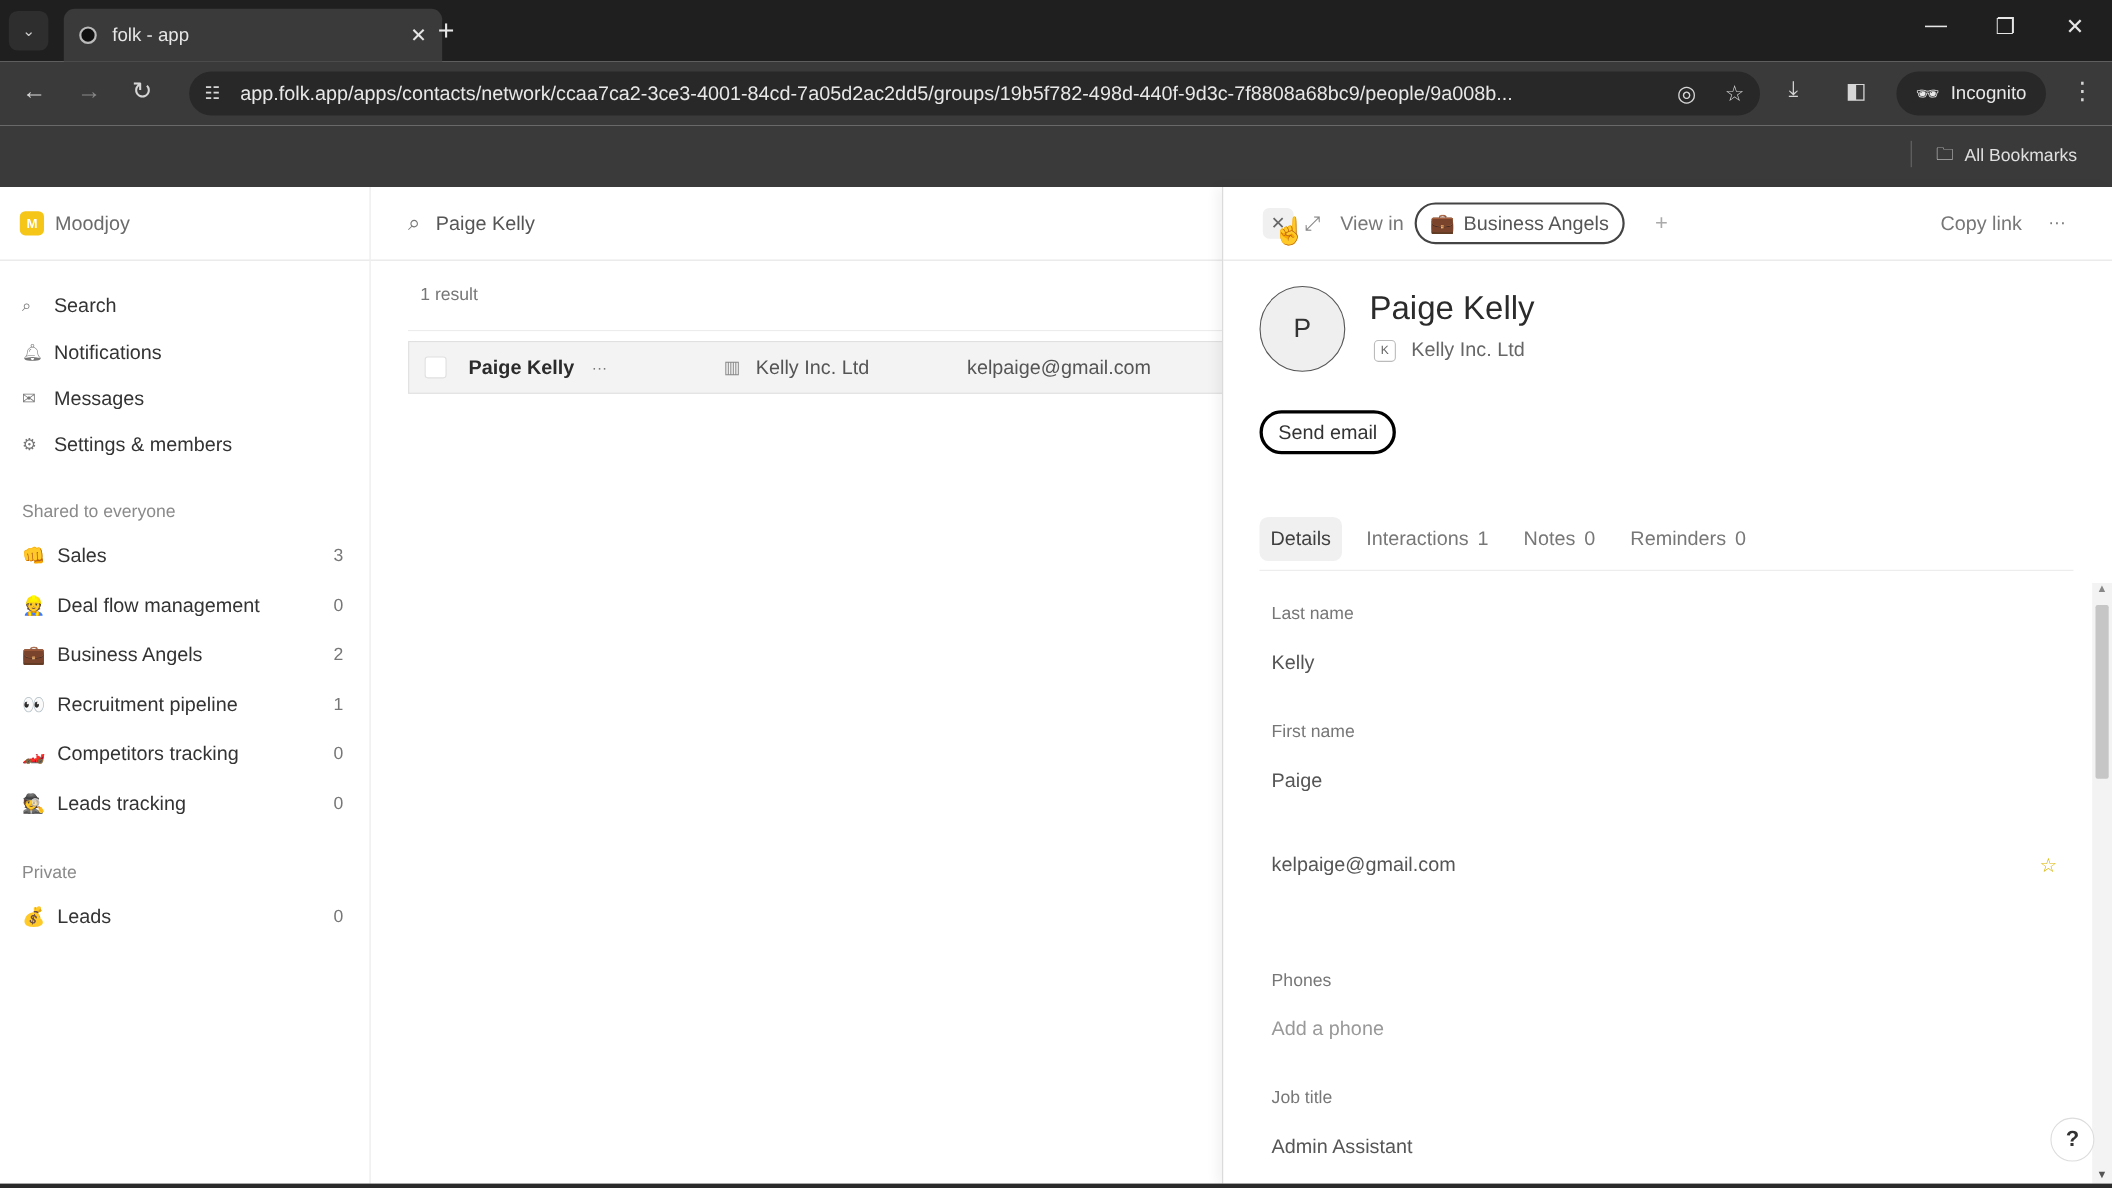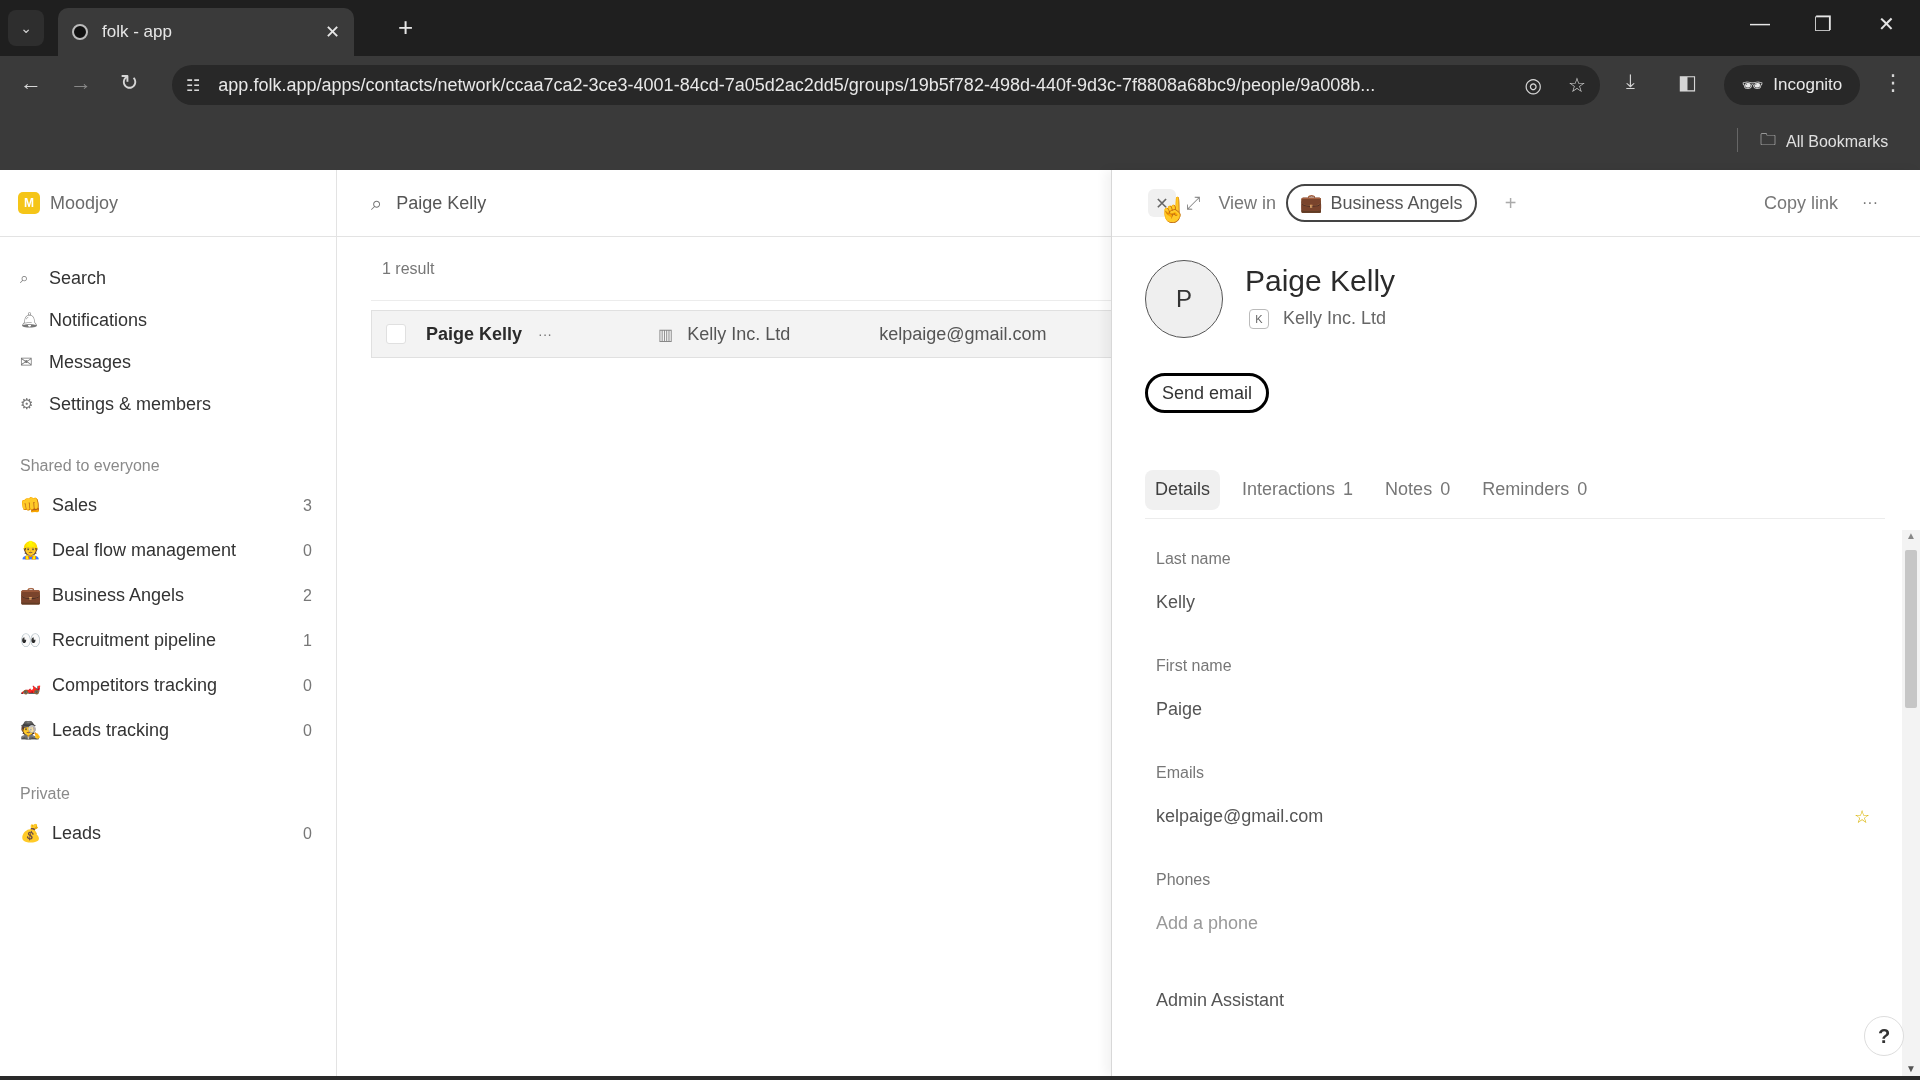--- a/index.html
+++ b/index.html
@@ -1,21 +1,21 @@
 <!DOCTYPE html>
 <html><head>
 <meta charset="utf-8">
 <style>
   * { box-sizing: border-box; margin: 0; padding: 0; }
   html, body { width: 1920px; height: 1080px; overflow: hidden; background: #ffffff; font-family: "Liberation Sans", sans-serif; color: #2b2b2b; }
 
   
   .chrome-top { position: absolute; left: 0; top: 0; width: 1920px; height: 56px; background: #1f1f1f; }
   .tab-list-btn { position: absolute; left: 8px; top: 10px; width: 36px; height: 36px; border-radius: 8px; background: #2e2e2e; color: #d0d0d0; display: flex; align-items: center; justify-content: center; font-size: 14px; }
-  .tab { position: absolute; left: 58px; top: 8px; width: 296px; height: 48px; background: #3a3a3a; border-radius: 10px 10px 0 0; display: flex; align-items: center; padding: 0 14px; }
+  .tab { position: absolute; left: 58px; top: 8px; width: 344px; height: 48px; background: #3a3a3a; border-radius: 10px 10px 0 0; display: flex; align-items: center; padding: 0 14px; }
   .tab-favicon { width: 16px; height: 16px; border-radius: 50%; background: #111; border: 2px solid #bbb; margin-right: 14px; }
   .tab-title { color: #e6e6e6; font-size: 17px; flex: 1; }
   .tab-close { color: #e6e6e6; font-size: 18px; }
   .new-tab { position: absolute; left: 398px; top: 12px; color: #e6e6e6; font-size: 26px; }
   .win-ctrl { position: absolute; top: 12px; color: #e6e6e6; font-size: 20px; }
 
   .chrome-bar { position: absolute; left: 0; top: 56px; width: 1920px; height: 58px; background: #3a3a3a; }
   .nav-btn { position: absolute; top: 14px; color: #d6d6d6; font-size: 22px; }
   .omnibox { position: absolute; left: 172px; top: 9px; width: 1428px; height: 40px; background: #282828; border-radius: 20px; display: flex; align-items: center; padding: 0 14px; }
   .omni-tune { color: #d6d6d6; font-size: 16px; margin-right: 18px; }
@@ -270,31 +270,31 @@
     <div class="fields">
       <div class="field">
         <div class="f-label">Last name</div>
         <div class="f-value">Kelly</div>
       </div>
       <div class="field">
         <div class="f-label">First name</div>
         <div class="f-value">Paige</div>
       </div>
       <div class="field">
-        <div class="f-label">Emails</div>
         <div class="f-value">
           <span>kelpaige@gmail.com</span>
           <span class="f-star">☆</span>
         </div>
       </div>
       <div class="field">
         <div class="f-label">Phones</div>
         <div class="f-value placeholder">Add a phone</div>
       </div>
       <div class="field">
+        <div class="f-label">Job title</div>
         <div class="f-value">Admin Assistant</div>
       </div>
     </div>
 
     <div class="scrolltrack">
       <span class="scroll-up">▲</span>
       <div class="scroll-thumb"></div>
       <span class="scroll-down">▼</span>
     </div>
     <div class="help">?</div>

